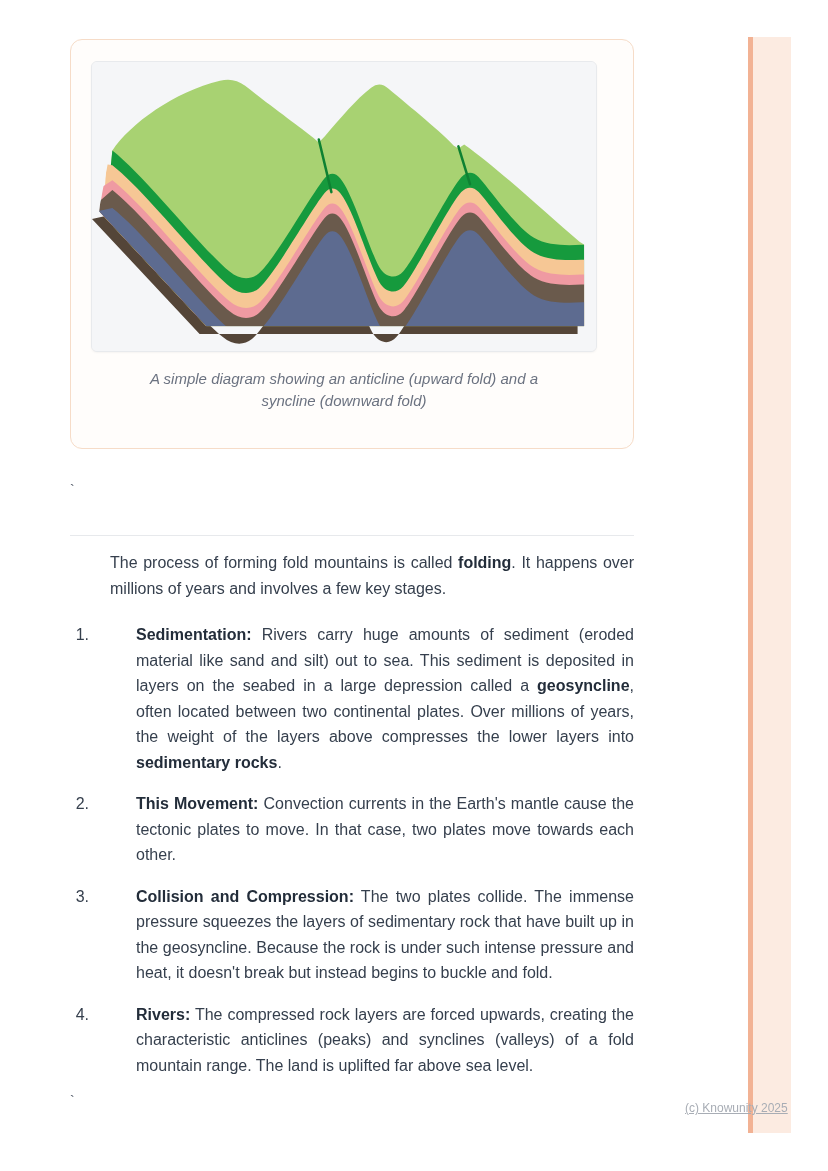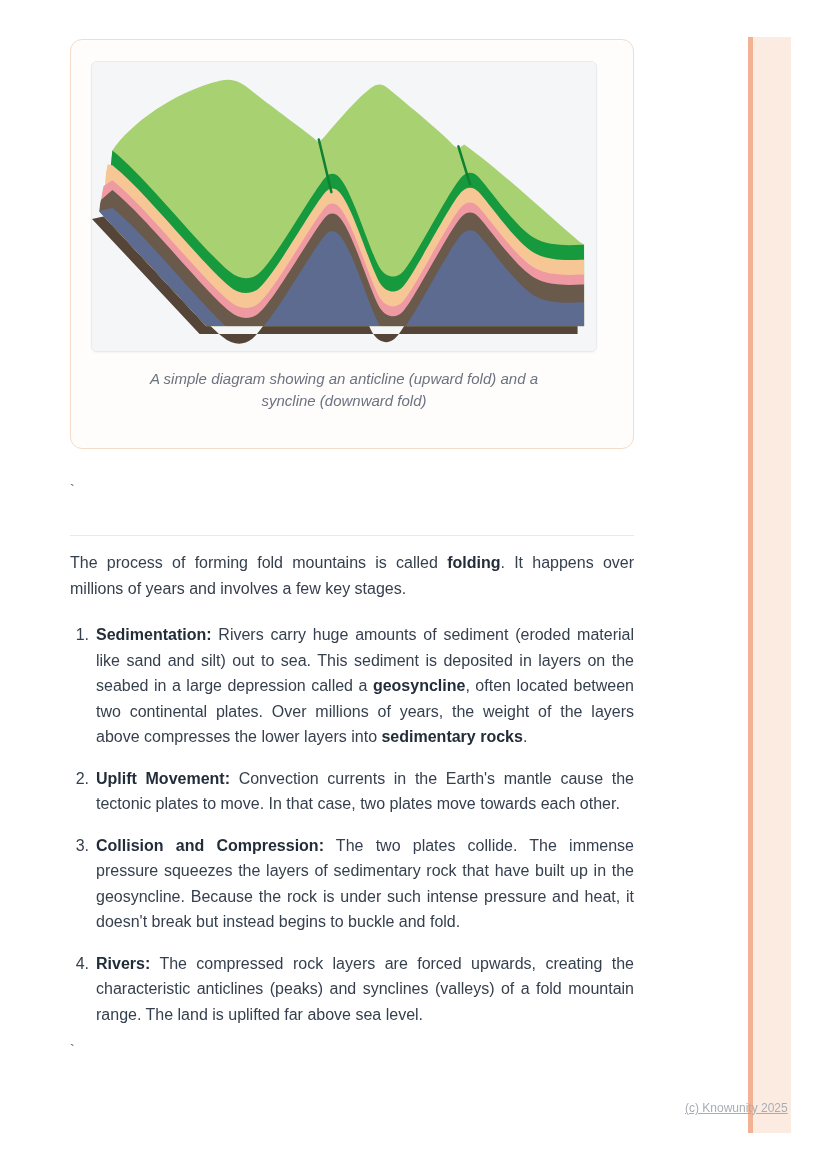--- a/index.html
+++ b/index.html
@@ -35,21 +35,21 @@
   .tick-top { margin-top:34px; }
   .tick-bottom { margin-top:12px; }
 
   .divider { border:none; border-top:1px solid #e7e9ec; margin-top:38px; }
 
   .section-heading {
     margin-top:26px; font-size:24px; line-height:29px; font-weight:bold;
     color:#f5873c; letter-spacing:-0.2px;
   }
   .intro, .list-item-text {
-    font-size:16px; line-height:25.5px; text-align:justify; color:#353f4d;
+    font-size:16px; line-height:25.5px; text-align:justify; color:#353f4d;margin-left:40px;
   }
   .intro { margin-top:14px; }
   strong { color:#232d3a; }
 
   .stage-list { margin:21px 0 0 26px; list-style:none; }
   .stage-list li { position:relative; margin-bottom:16px; }
   .li-num {
     position:absolute; left:-26px; top:0; width:19px;
     text-align:right; font-size:16px; line-height:25.5px; color:#353f4d;
   }
@@ -110,21 +110,21 @@
 
   <p class="intro"><span>The process of forming fold mountains is called </span><strong>folding</strong><span>. It happens over millions of years and involves a few key stages.</span></p>
 
   <ol class="stage-list">
     <li>
       <span class="li-num">1.</span>
       <div class="list-item-text"><strong>Sedimentation:</strong><span> Rivers carry huge amounts of sediment (eroded material like sand and silt) out to sea. This sediment is deposited in layers on the seabed in a large depression called a </span><strong>geosyncline</strong><span>, often located between two continental plates. Over millions of years, the weight of the layers above compresses the lower layers into </span><strong>sedimentary rocks</strong><span>.</span></div>
     </li>
     <li>
       <span class="li-num">2.</span>
-      <div class="list-item-text"><strong>Uplift Movement:</strong><span> Convection currents in the Earth's mantle cause the tectonic plates to move. In that case, two plates move towards each other.</span></div>
+      <div class="list-item-text"><strong>This Movement:</strong><span> Convection currents in the Earth's mantle cause the tectonic plates to move. In that case, two plates move towards each other.</span></div>
     </li>
     <li>
       <span class="li-num">3.</span>
       <div class="list-item-text"><strong>Collision and Compression:</strong><span> The two plates collide. The immense pressure squeezes the layers of sedimentary rock that have built up in the geosyncline. Because the rock is under such intense pressure and heat, it doesn't break but instead begins to buckle and fold.</span></div>
     </li>
     <li>
       <span class="li-num">4.</span>
       <div class="list-item-text"><strong>Rivers:</strong><span> The compressed rock layers are forced upwards, creating the characteristic anticlines (peaks) and synclines (valleys) of a fold mountain range. The land is uplifted far above sea level.</span></div>
     </li>
   </ol>

